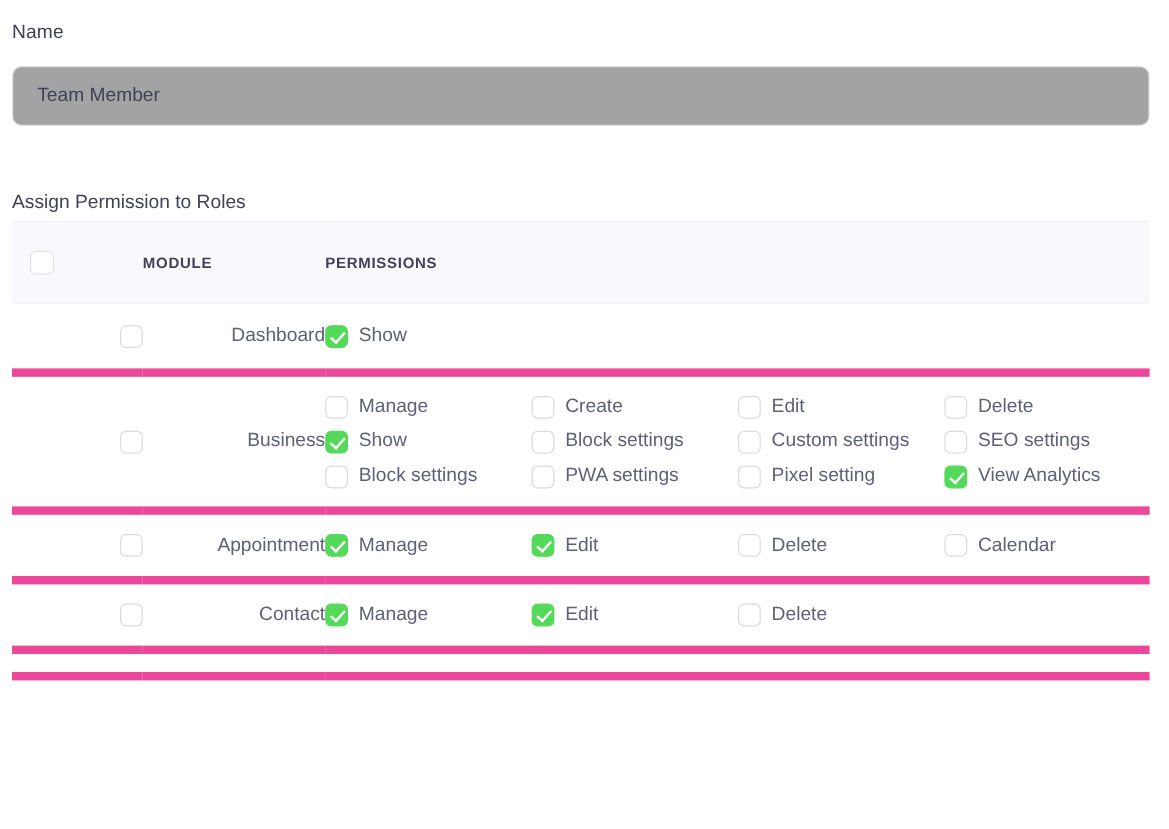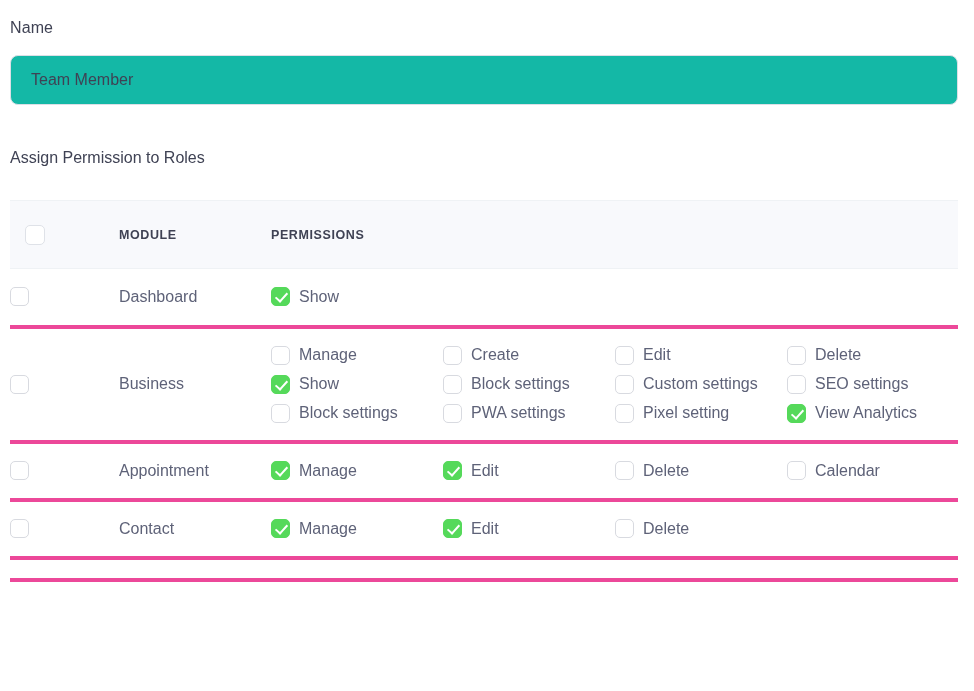--- a/index.html
+++ b/index.html
@@ -24,41 +24,41 @@
     color: #3f4254;
     line-height: 22px;
     letter-spacing: 0.1px;
   }
   .name-input {
     position: absolute;
     left: 10px; top: 55px;
     width: 948px; height: 50px;
     border: 1px solid #dcdfe6;
     border-radius: 8px;
-    background: #14b8a6;
+    background: #a3a3a3;
     font-family: "Liberation Sans", sans-serif;
     font-size: 16px;
     color: #3f4254;
     padding: 0 20px;
     outline: none;
   }
   .name-input::placeholder { color: #a1a5b7; }
 
   .section-label {
     position: absolute;
-    left: 10px; top: 147px;
+    left: 10px; top: 158px;
     font-size: 16px;
     color: #3f4254;
     line-height: 22px;
   }
 
   
   .perm-table {
     position: absolute;
-    left: 10px; top: 200px;
+    left: 10px; top: 184px;
     width: 948px;
     border-collapse: collapse;
     table-layout: fixed;
   }
   .perm-table thead th {
     background: #f8f9fc;
     height: 68px;
     font-size: 12.5px;
     font-weight: bold;
     letter-spacing: 0.6px;
@@ -67,25 +67,26 @@
     vertical-align: middle;
     padding: 0;
     border-top: 1px solid #eff2f5;
     border-bottom: 1px solid #eff2f5;
   }
   .col-check  { width: 109px; }
   .col-module { width: 152px; }
   .col-perms  { width: 687px; }
 
   .perm-table tbody td {
-    border-bottom: 4px solid #ec4899;
+    border-bottom: 7px solid #ec4899;
     padding: 0;
     vertical-align: middle;
     font-size: 16px;
     color: #5e6278;
+    text-align: right;
   }
   .cell-check { padding-left: 25px; }
   .cell-module { padding-left: 9px; color: #5e6278; white-space: nowrap; }
   .cell-perms { padding: 0; }
 
   .row-h-1 { height: 58px; }
   .row-h-3 { height: 115px; }
   .row-empty td { height: 22px; border-bottom: 1px solid #eff2f5; }
 
   

